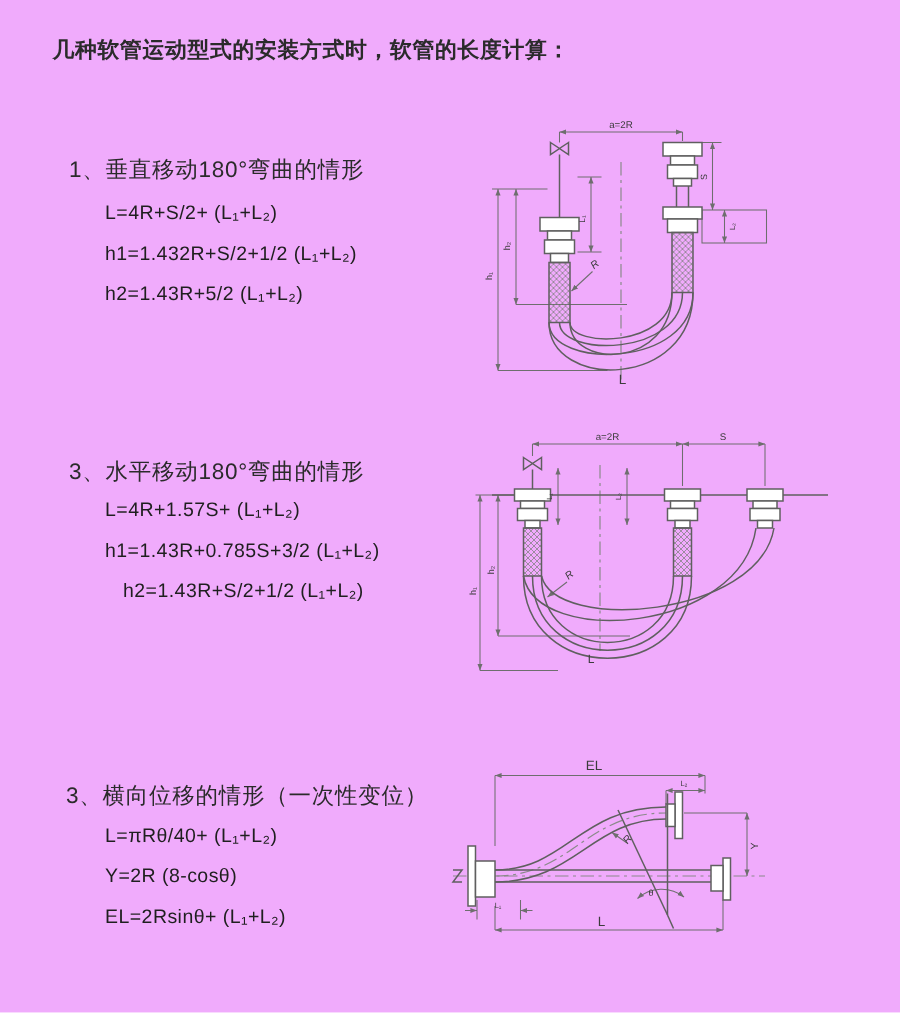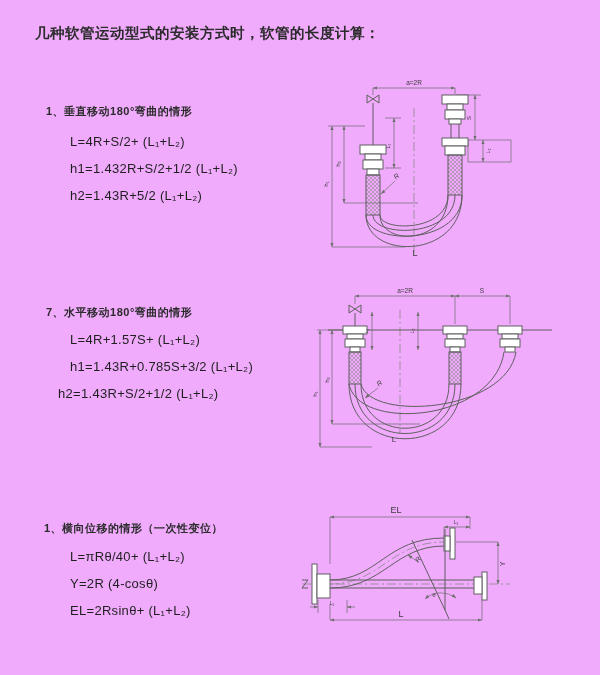--- a/index.html
+++ b/index.html
@@ -1,19 +1,19 @@
 <!DOCTYPE html>
 <html><head>
 <meta charset="utf-8">
 <style>
   html,body{margin:0;padding:0;background:#ffffff;}
   .page{position:relative;width:600px;height:675px;background:#f0abfc;overflow:hidden;
         font-family:"Liberation Sans","DejaVu Sans",sans-serif;color:#2b2b2b;}
   .title{position:absolute;left:35px;top:24px;font-size:14.5px;font-weight:600;letter-spacing:.5px;}
-  .sec-heading{position:absolute;font-size:11px;font-weight:700;letter-spacing:.5px;}
+  .sec-heading{position:absolute;font-size:15px;font-weight:400;letter-spacing:.5px;}
   .formula{position:absolute;font-size:13px;font-weight:400;letter-spacing:.3px;color:#1f1f1f;}
   svg{position:absolute;}
   svg text{font-family:"Liberation Sans","DejaVu Sans",sans-serif;fill:#3c3c3c;}
   .struct{stroke:#5f5f5f;stroke-width:1;fill:none;}
   .fit{stroke:#5f5f5f;stroke-width:1;fill:#ffffff;}
   .dim{stroke:#6e6e6e;stroke-width:.7;fill:none;}
   .cl{stroke:#8a8a8a;stroke-width:.8;fill:none;stroke-dasharray:9 3 2 3;}
 </style>
 </head>
 <body>
@@ -91,24 +91,24 @@
     <text x="99" y="15" text-anchor="middle" font-size="6.5">a=2R</text>
     <text x="75" y="76" text-anchor="middle" font-size="5.5" transform="rotate(-90 75 76)">L₁</text>
     <text x="13" y="114" text-anchor="middle" font-size="6" transform="rotate(-90 13 114)">h₁</text>
     <text x="25" y="94" text-anchor="middle" font-size="6" transform="rotate(-90 25 94)">h₂</text>
     <text x="156" y="48" text-anchor="middle" font-size="6" transform="rotate(-90 156 48)">S</text>
     <text x="175" y="81" text-anchor="middle" font-size="5" transform="rotate(-90 175 81)">L₂</text>
     <text x="83" y="108" text-anchor="middle" font-size="7" font-style="italic" transform="rotate(-40 83 108)">R</text>
     <text x="100" y="186" text-anchor="middle" font-size="9">L</text>
   </svg>
 
-  <div class="sec-heading" style="left:46px;top:305px;">7、水平移动180°弯曲的情形</div>
+  <div class="sec-heading" style="left:46px;top:305px;">3、水平移动180°弯曲的情形</div>
   <div class="formula" style="left:70px;top:332px;">L=4R+1.57S+ (L₁+L₂)</div>
   <div class="formula" style="left:70px;top:359px;">h1=1.43R+0.785S+3/2 (L₁+L₂)</div>
-  <div class="formula" style="left:58px;top:386px;text-align:center;">h2=1.43R+S/2+1/2 (L₁+L₂)</div>
+  <div class="formula" style="left:82px;top:386px;text-align:center;">h2=1.43R+S/2+1/2 (L₁+L₂)</div>
 
   <svg style="left:312px;top:284px;" width="285" height="172" viewBox="0 0 285 172">
     <defs>
       <marker id="ar2" viewBox="0 0 10 10" refX="9" refY="5" markerWidth="7" markerHeight="7" orient="auto-start-reverse">
         <path d="M0,1.5 L9,5 L0,8.5 z" fill="#6e6e6e"></path>
       </marker>
       <pattern id="br2" width="4" height="4" patternUnits="userSpaceOnUse">
         <path d="M0,4 L4,0 M0,0 L4,4" stroke="#808080" stroke-width="0.5"></path>
       </pattern>
     </defs>
@@ -165,23 +165,23 @@
     <text x="93" y="9" text-anchor="middle" font-size="6.5">a=2R</text>
     <text x="170" y="9" text-anchor="middle" font-size="6.5">S</text>
     <text x="56" y="47" text-anchor="middle" font-size="5" transform="rotate(-90 56 47)">L₁</text>
     <text x="102" y="47" text-anchor="middle" font-size="5" transform="rotate(-90 102 47)">L₂</text>
     <text x="5" y="110" text-anchor="middle" font-size="6" transform="rotate(-90 5 110)">h₁</text>
     <text x="17" y="96" text-anchor="middle" font-size="6" transform="rotate(-90 17 96)">h₂</text>
     <text x="69" y="101" text-anchor="middle" font-size="7" font-style="italic" transform="rotate(-40 69 101)">R</text>
     <text x="82" y="158" text-anchor="middle" font-size="8">L</text>
   </svg>
 
-  <div class="sec-heading" style="left:44px;top:521px;">1、横向位移的情形（一次性变位）</div>
+  <div class="sec-heading" style="left:44px;top:521px;">3、横向位移的情形（一次性变位）</div>
   <div class="formula" style="left:70px;top:549px;">L=πRθ/40+ (L₁+L₂)</div>
-  <div class="formula" style="left:70px;top:576px;">Y=2R (4-cosθ)</div>
+  <div class="formula" style="left:70px;top:576px;">Y=2R (8-cosθ)</div>
   <div class="formula" style="left:70px;top:603px;text-align:right;">EL=2Rsinθ+ (L₁+L₂)</div>
 
   <svg style="left:298px;top:500px;" width="300" height="155" viewBox="0 0 300 155">
     <defs>
       <marker id="ar3" viewBox="0 0 10 10" refX="9" refY="5" markerWidth="7" markerHeight="7" orient="auto-start-reverse">
         <path d="M0,1.5 L9,5 L0,8.5 z" fill="#6e6e6e"></path>
       </marker>
     </defs>
 
     <g class="cl">

